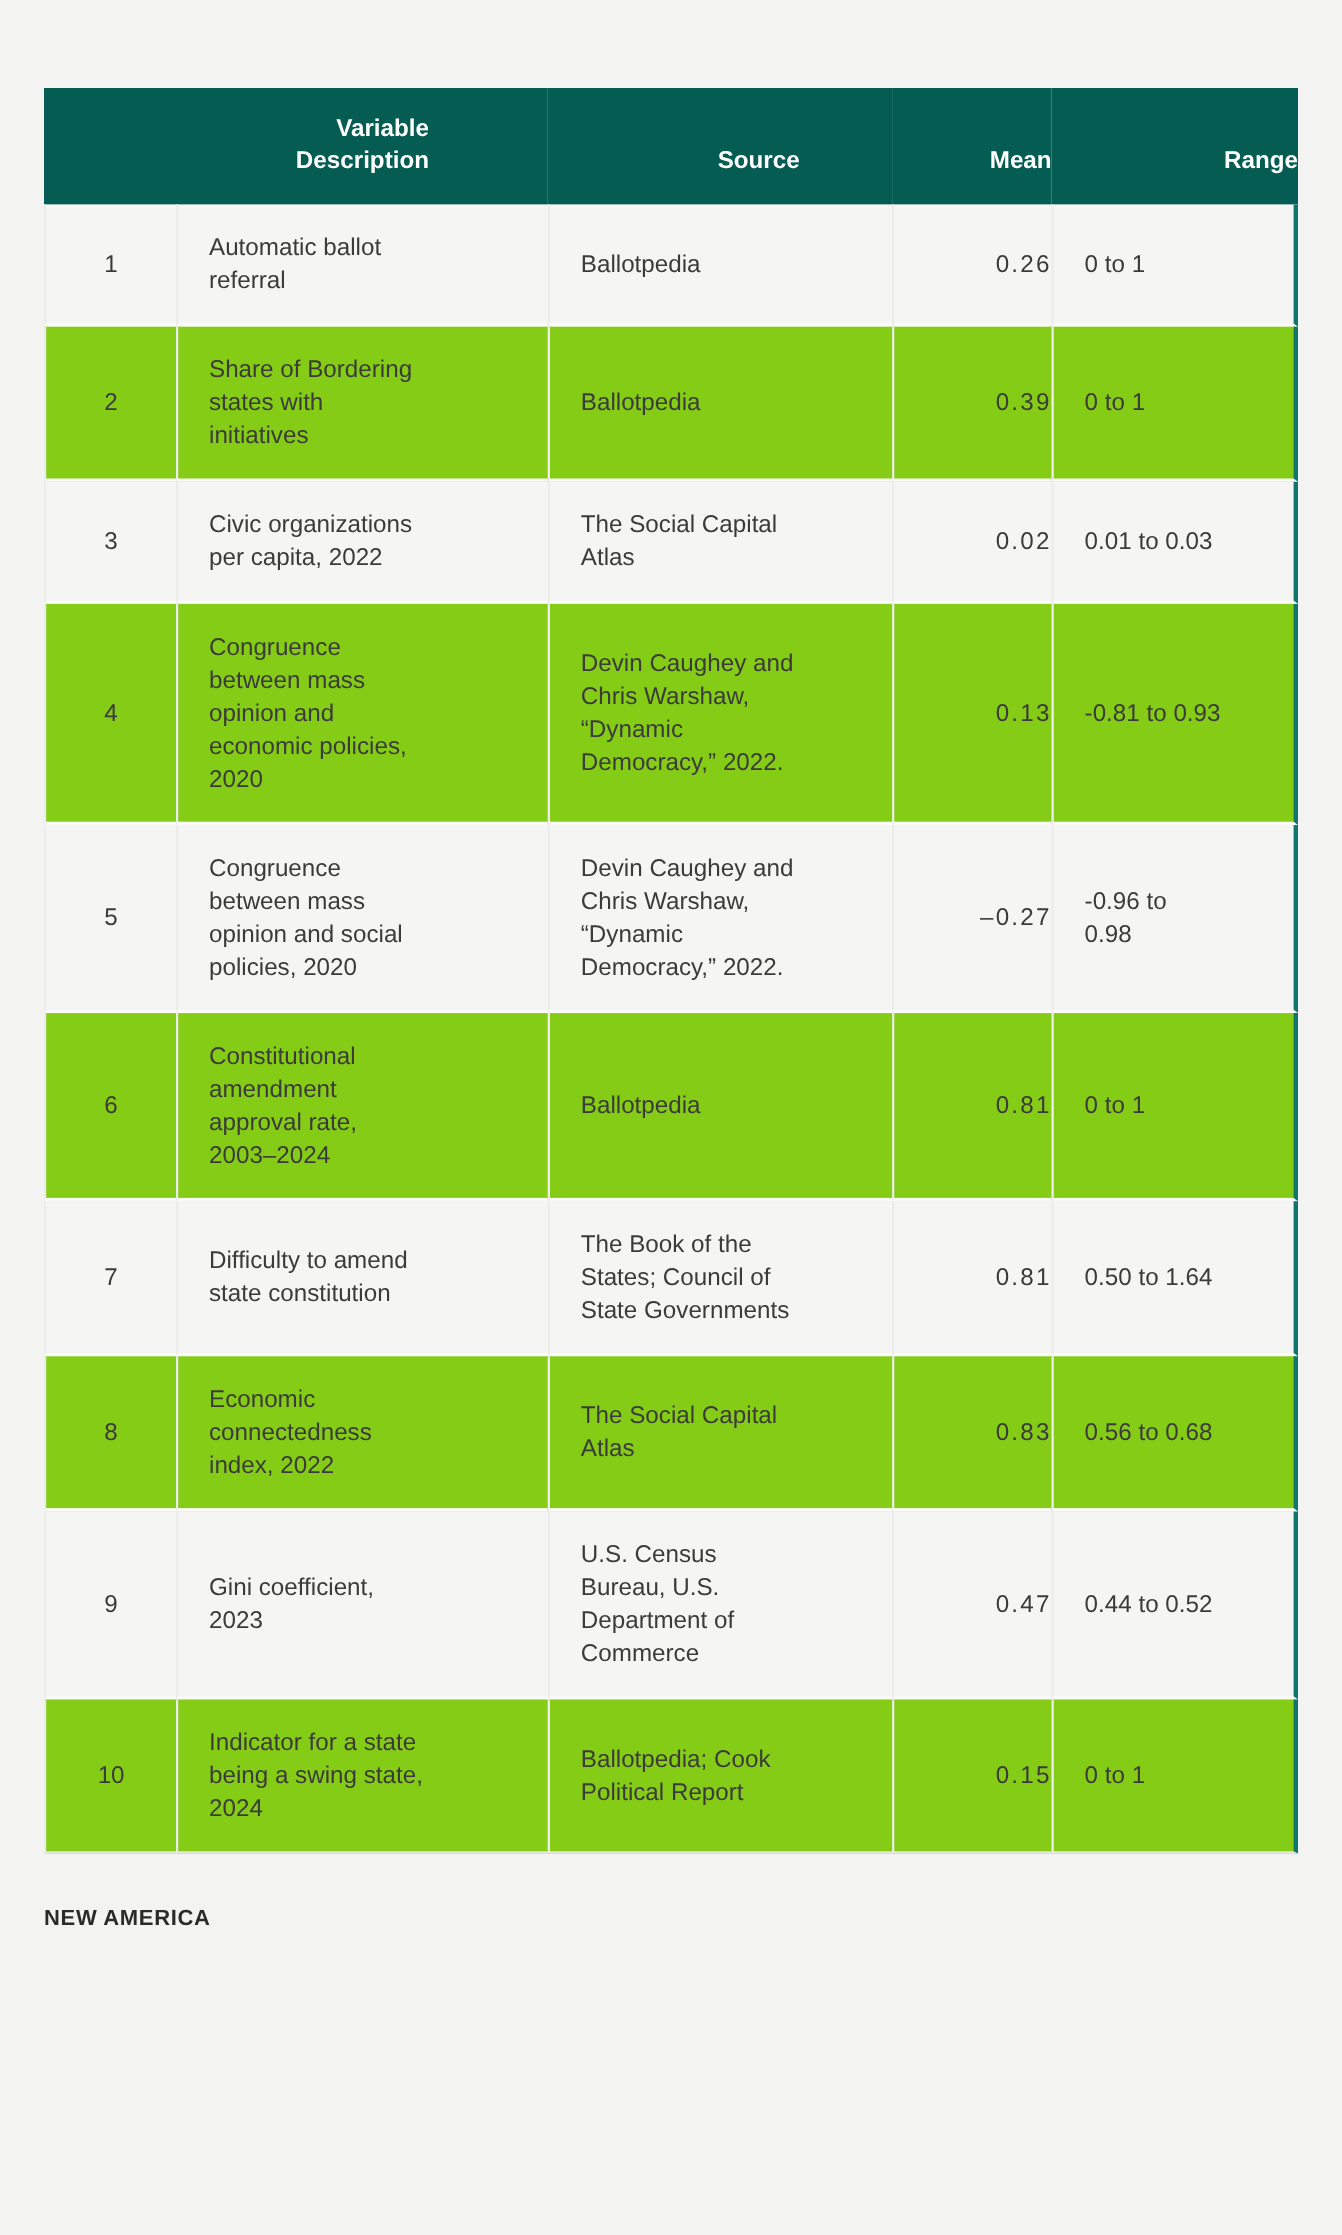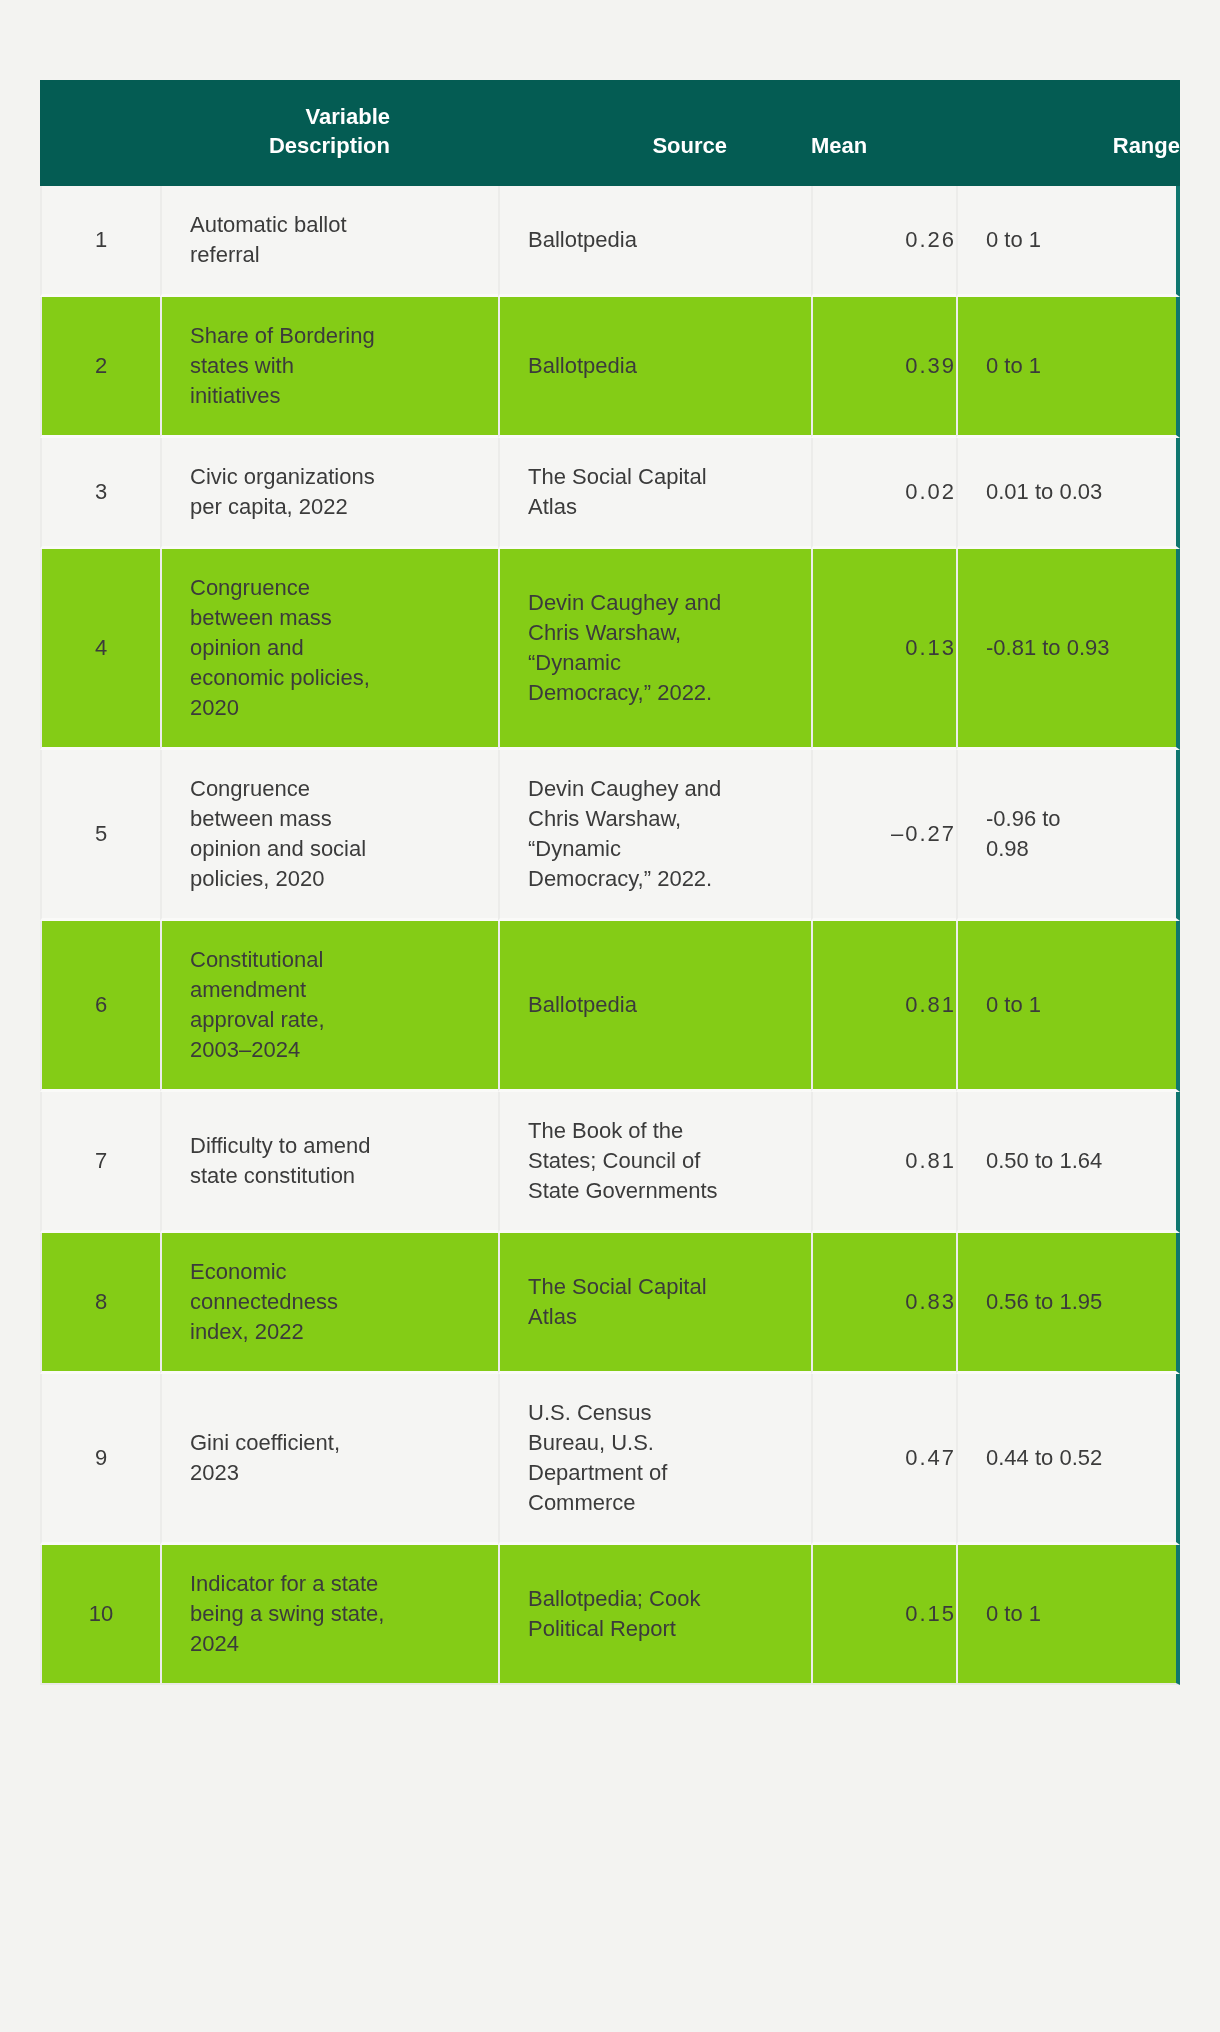--- a/index.html
+++ b/index.html
@@ -35,21 +35,21 @@
     font-size: 22px;
     font-weight: bold;
     text-align: right;
     vertical-align: bottom;
     line-height: 29px;
     padding: 22px 0 26px 28px;
   }
   thead th.col-num { padding-left: 0; }
   thead th.col-desc { padding-right: 108px; }
   thead th.col-source { padding-right: 84px; }
-  thead th.col-mean { text-align: left; padding-left: 0; padding-right: 0; }
+  thead th.col-mean { text-align: right; padding-left: 0; padding-right: 0; }
   tbody td {
     font-size: 22px;
     line-height: 30px;
     vertical-align: middle;
     padding: 24px 0;
     border-left: 2px solid #ECECEA;
     border-bottom: 3px solid #FAFAF8;
     color: #3B3B3B;
   }
   tbody td:last-child { border-right: 4px solid #0f766e; }
@@ -146,34 +146,35 @@
           <td class="col-desc">Difficulty to amend state constitution</td>
           <td class="col-source">The Book of the States; Council of State Governments</td>
           <td class="col-mean">0.81</td>
           <td class="col-range">0.50 to 1.64</td>
         </tr>
         <tr class="row-plain">
           <td class="col-num">8</td>
           <td class="col-desc">Economic connectedness index, 2022</td>
           <td class="col-source">The Social Capital Atlas</td>
           <td class="col-mean">0.83</td>
-          <td class="col-range">0.56 to 1.95</td>
+          <td class="col-range">0.56 to 0.68</td>
         </tr>
         <tr class="row-alt">
           <td class="col-num">9</td>
           <td class="col-desc">Gini coefficient, 2023</td>
           <td class="col-source">U.S. Census Bureau, U.S. Department of Commerce</td>
           <td class="col-mean">0.47</td>
           <td class="col-range">0.44 to 0.52</td>
         </tr>
         <tr class="row-plain">
           <td class="col-num">10</td>
           <td class="col-desc">Indicator for a state being a swing state, 2024</td>
           <td class="col-source">Ballotpedia; Cook Political Report</td>
           <td class="col-mean">0.15</td>
           <td class="col-range">0 to 1</td>
         </tr>
       </tbody>
   </table>
 
 
+  <div class="brand">NEW AMERICA</div>
 
 </div>
 
 </body></html>

